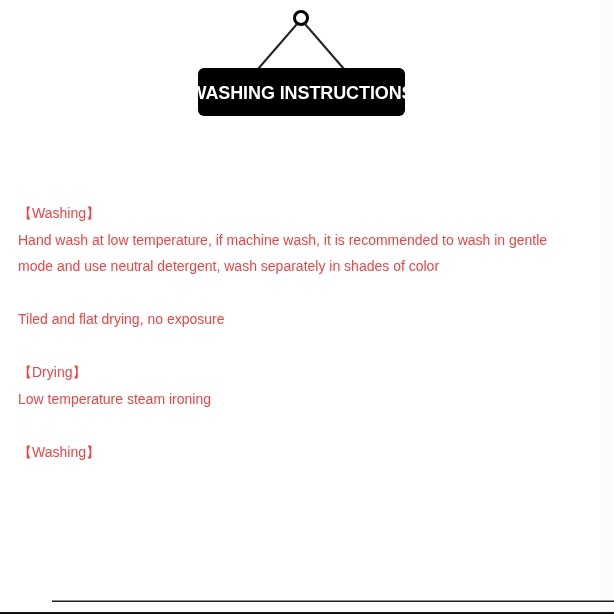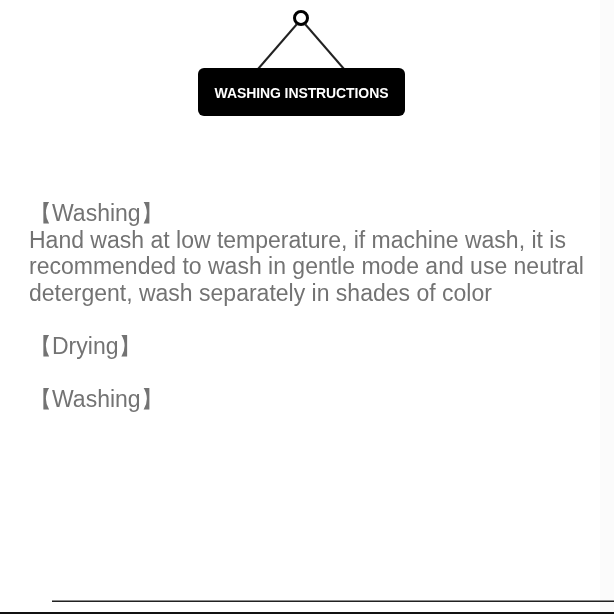--- a/index.html
+++ b/index.html
@@ -38,33 +38,33 @@
       background: #000000;
       border-radius: 6px;
       display: flex;
       align-items: center;
       justify-content: center;
     }
     .sign-text {
       color: #ffffff;
       font-family: "Liberation Sans", "DejaVu Sans", sans-serif;
       font-weight: bold;
-      font-size: 14px;
+      font-size: 18px;
       letter-spacing: -0.1px;
       white-space: nowrap;
       margin-top: 2px;
     }
     .content {
       position: absolute;
-      left: 29px;
+      left: 18px;
       top: 200px;
       width: 560px;
-      color: #737373;
+      color: #ef4444;
       font-family: "Liberation Sans", "DejaVu Sans", sans-serif;
-      font-size: 23px;
+      font-size: 14px;
       line-height: 26.5px;
     }
     .section {
       margin: 0 0 26.5px 0;
     }
     .section-heading {
       display: block;
       white-space: nowrap;
     }
     .section-body {
@@ -102,23 +102,25 @@
 <div class="sign">
   <span class="sign-text">WASHING INSTRUCTIONS</span>
 </div>
 
 <div class="content">
   <div class="section">
     <span class="section-heading">【Washing】</span>
     <span class="section-body">Hand wash at low temperature, if machine wash, it is recommended to wash in gentle mode and use neutral detergent, wash separately in shades of color</span>
   </div>
   <div class="section">
+    <span class="section-body">Tiled and flat drying, no exposure</span>
   </div>
   <div class="section">
     <span class="section-heading">【Drying】</span>
+    <span class="section-body">Low temperature steam ironing</span>
   </div>
   <div class="section">
     <span class="section-heading">【Washing】</span>
   </div>
 </div>
 
 <div class="bottom-rule"></div>
 <div class="bottom-edge"></div>
 
 </body></html>

